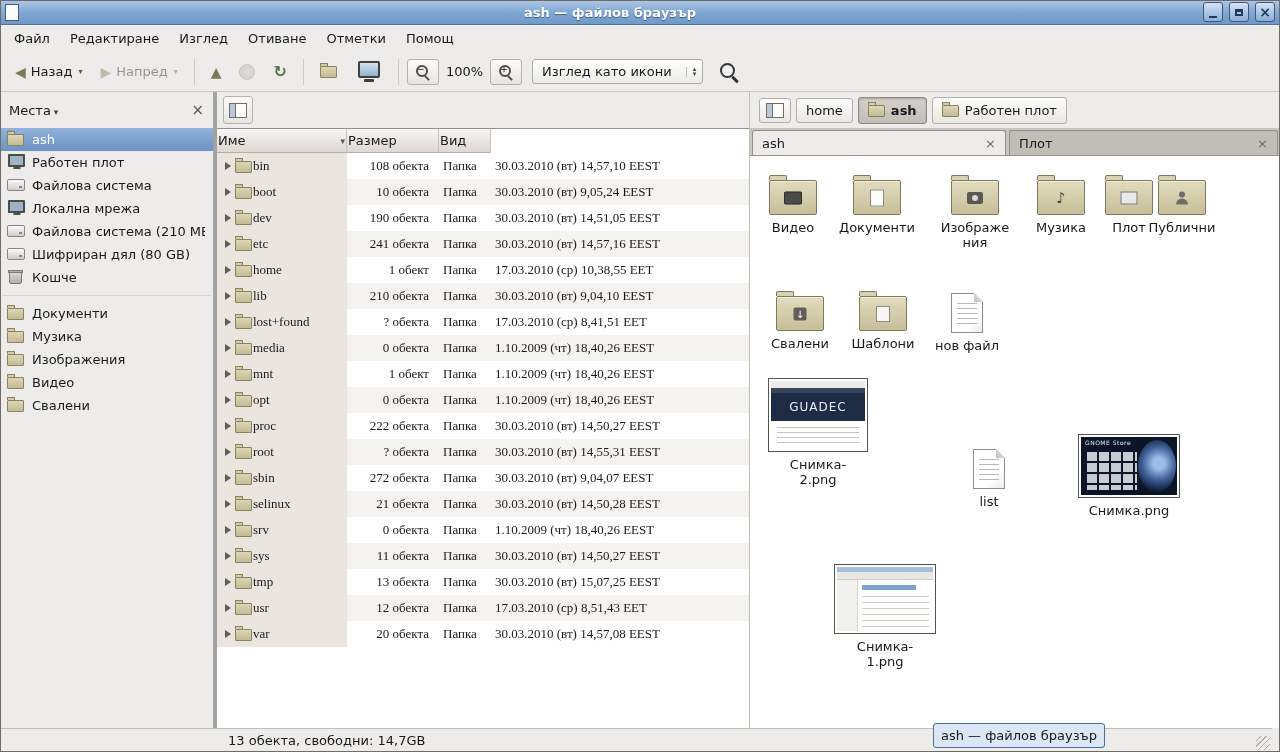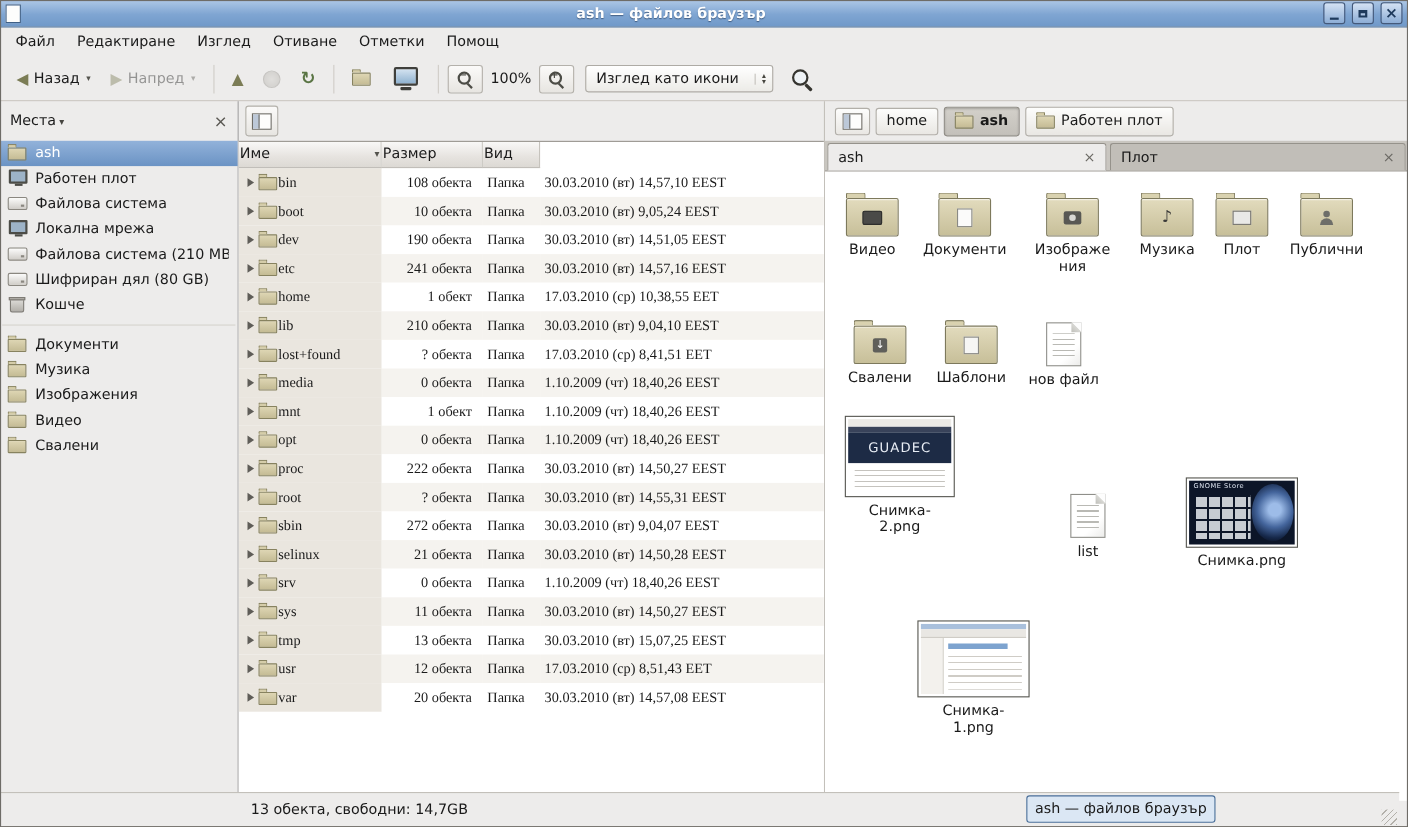--- a/index.html
+++ b/index.html
@@ -43,21 +43,21 @@
   .zs-minus::before{content:"−";} .zs-plus::before{content:"+";}
   .combo{display:flex;align-items:center;border:1px solid #aeaba5;border-radius:3px;background:linear-gradient(#ffffff,#ecebe7);
     padding:4px 6px 4px 9px;margin-left:8px;}
   .spin{display:flex;flex-direction:column;align-items:center;border-left:1px solid #c4c1bb;margin-left:14px;padding-left:6px;line-height:5px;font-size:7px;color:#46453f;}
   .spin i{font-style:normal;} .spin i:first-child::before{content:"▴";} .spin i:last-child::before{content:"▾";}
   .mag-big{position:relative;width:20px;height:20px;margin-left:14px;flex:none;}
   .mag-big::before{content:"";position:absolute;left:1px;top:1px;width:11px;height:11px;border:2px solid #35342f;border-radius:50%;background:#eef2f5;}
   .mag-big::after{content:"";position:absolute;right:0;bottom:1px;width:8px;height:3px;background:#35342f;transform:rotate(45deg);border-radius:1px;}
 
   
-  .sidebar{position:absolute;left:0;top:92px;width:217px;bottom:24px;border-right:1px solid #a3a3a3;box-sizing:border-box;}
+  .sidebar{position:absolute;left:0;top:92px;width:217px;bottom:24px;border-right:4px solid #a3a3a3;box-sizing:border-box;}
   .sb-header{height:36px;display:flex;align-items:center;padding:0 9px;}
   .sb-title::after{content:" ▾";font-size:9px;color:#45443f;}
   .sb-close{margin-left:auto;font-size:15px;color:#5a5853;line-height:1;}
   .sb-close::before{content:"×";}
   .sb-item{height:23px;display:flex;align-items:center;gap:7px;padding:0 8px 0 7px;}
   .sb-item .lbl{white-space:nowrap;overflow:hidden;}
   .sb-item.selected{background:linear-gradient(#92b2da,#6b93c4);color:#fff;}
   .sb-sep{height:1px;background:#d6d3cd;margin:6px 2px;}
 
   .ic16{width:18px;height:17px;position:relative;flex:none;display:inline-block;}
@@ -156,21 +156,21 @@
     background:radial-gradient(circle at 55% 45%,#9dbce8 0 16%,#44659c 45%,#16284a 72%,rgba(12,21,40,0) 85%);}
   .t1{background:#fff;}
   .t1 .t1tb{height:5px;background:#a9c0dc;}
   .t1 .t1tool{height:7px;background:#e9e7e3;border-bottom:1px solid #cfccc6;}
   .t1 .t1side{position:absolute;left:0;top:13px;bottom:0;width:20px;background:#f3f1ed;border-right:1px solid #d8d5cf;}
   .t1 .t1sel{position:absolute;left:25px;top:18px;width:54px;height:5px;background:#7da3cf;}
   .t1 .t1lines{position:absolute;left:25px;top:29px;right:4px;bottom:4px;
     background:repeating-linear-gradient(#cfccc6 0 1px,transparent 1px 6px);}
 
   
-  .statusbar{position:absolute;left:0;right:8px;bottom:0;height:32px;border-top:1px solid #c3c0ba;
+  .statusbar{position:absolute;left:0;right:8px;bottom:0;height:24px;border-top:1px solid #c3c0ba;
     display:flex;align-items:center;box-sizing:border-box;background:#edeceb;}
   .status-text{padding-left:228px;}
   .grip{position:absolute;right:2px;bottom:2px;width:14px;height:14px;
     background:repeating-linear-gradient(135deg,transparent 0 3px,#b3b0aa 3px 4px);}
   .task-btn{position:absolute;left:933px;top:723px;width:172px;height:25px;z-index:95;
     background:#dbe7f4;border:1px solid #4a6f99;border-radius:3px;box-sizing:border-box;
     display:flex;align-items:center;justify-content:center;}
 </style>
 </head>
 <body>
@@ -638,21 +638,21 @@
           <span class="emblem em-music"></span>
         </div>
       <div class="flabel">Музика</div>
     </div>
     <div class="fitem" style="left:337px;top:16px;width:84px;">
       <div class="folder-lg">
           <span class="emblem em-desktop"></span>
         </div>
       <div class="flabel">Плот</div>
     </div>
-    <div class="fitem" style="left:414px;top:16px;width:84px;">
+    <div class="fitem" style="left:390px;top:16px;width:84px;">
       <div class="folder-lg">
           <span class="emblem em-person"></span>
         </div>
       <div class="flabel">Публични</div>
     </div>
 
     <div class="fitem" style="left:8px;top:132px;width:84px;">
       <div class="folder-lg">
           <span class="emblem em-down"></span>
         </div>

